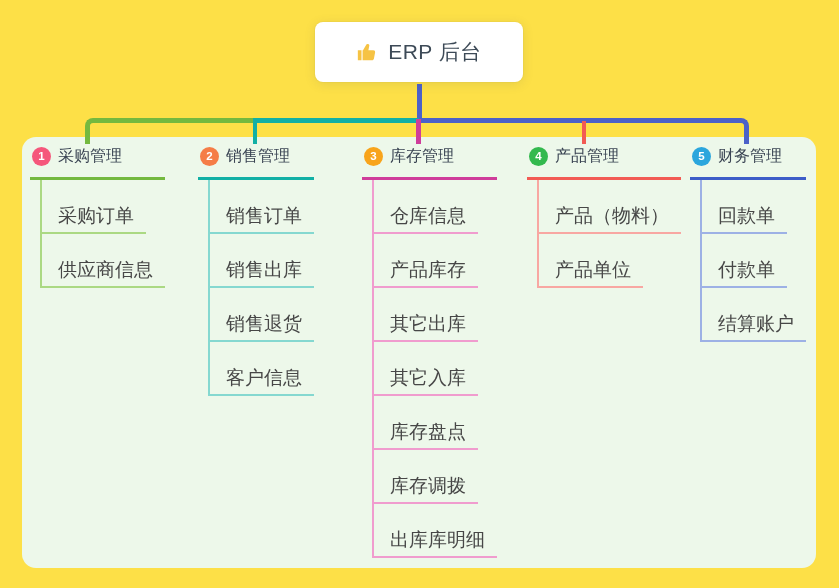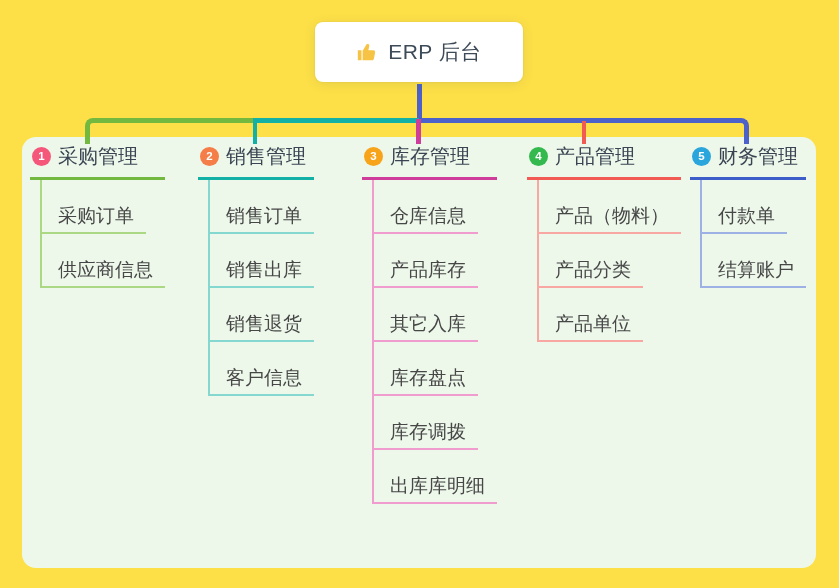--- a/index.html
+++ b/index.html
@@ -54,21 +54,21 @@
     border-bottom:3px solid var(--line,#888);
     cursor:default;
   }
   .badge{
     width:19px;height:19px;border-radius:50%;
     background:var(--badge,#999);color:#ffffff;
     font-size:11.5px;font-weight:700;
     display:flex;align-items:center;justify-content:center;
     flex:0 0 auto;
   }
-  .topic-label{font-size:20px;color:#3a4453;font-weight:500;white-space:nowrap;line-height:22px;}
+  .topic-label{font-size:16px;color:#3a4453;font-weight:500;white-space:nowrap;line-height:22px;}
   .children{
     margin-left:10px;
     border-left:2px solid var(--light,#bbb);
     width:max-content;
   }
   .child{height:54px;display:flex;align-items:flex-end;}
   .child-label{
     display:inline-block;white-space:nowrap;
     font-size:19px;color:#474747;line-height:19px;
     padding:0 12px 7px 18px;margin-left:-2px;
@@ -141,20 +141,23 @@
       <span class="topic-label">库存管理</span>
     </div>
     <div class="children">
         <div class="child">
         <span class="child-label">仓库信息</span>
       </div>
         <div class="child">
         <span class="child-label">产品库存</span>
       </div>
         <div class="child">
+        <span class="child-label">其它出库</span>
+      </div>
+        <div class="child">
         <span class="child-label">其它入库</span>
       </div>
         <div class="child">
         <span class="child-label">库存盘点</span>
       </div>
         <div class="child">
         <span class="child-label">库存调拨</span>
       </div>
         <div class="child">
         <span class="child-label">出库库明细</span>
@@ -165,35 +168,35 @@
   <div class="branch branch-4" style="--line: #f25b54; --light: #f8a7a2; --badge: #33b94e;">
     <div class="topic">
       <span class="badge">4</span>
       <span class="topic-label">产品管理</span>
     </div>
     <div class="children">
         <div class="child">
         <span class="child-label">产品（物料）</span>
       </div>
         <div class="child">
-        <span class="child-label">产品分类</span>
-      </div>
-        <div class="child">
         <span class="child-label">产品单位</span>
       </div>
       </div>
   </div>
 
   <div class="branch branch-5" style="--line: #3d5dc8; --light: #9db1e5; --badge: #2ba6dd;">
     <div class="topic">
       <span class="badge">5</span>
       <span class="topic-label">财务管理</span>
     </div>
     <div class="children">
         <div class="child">
+        <span class="child-label">回款单</span>
+      </div>
+        <div class="child">
         <span class="child-label">付款单</span>
       </div>
         <div class="child">
         <span class="child-label">结算账户</span>
       </div>
       </div>
   </div>
 
 </div>
 

